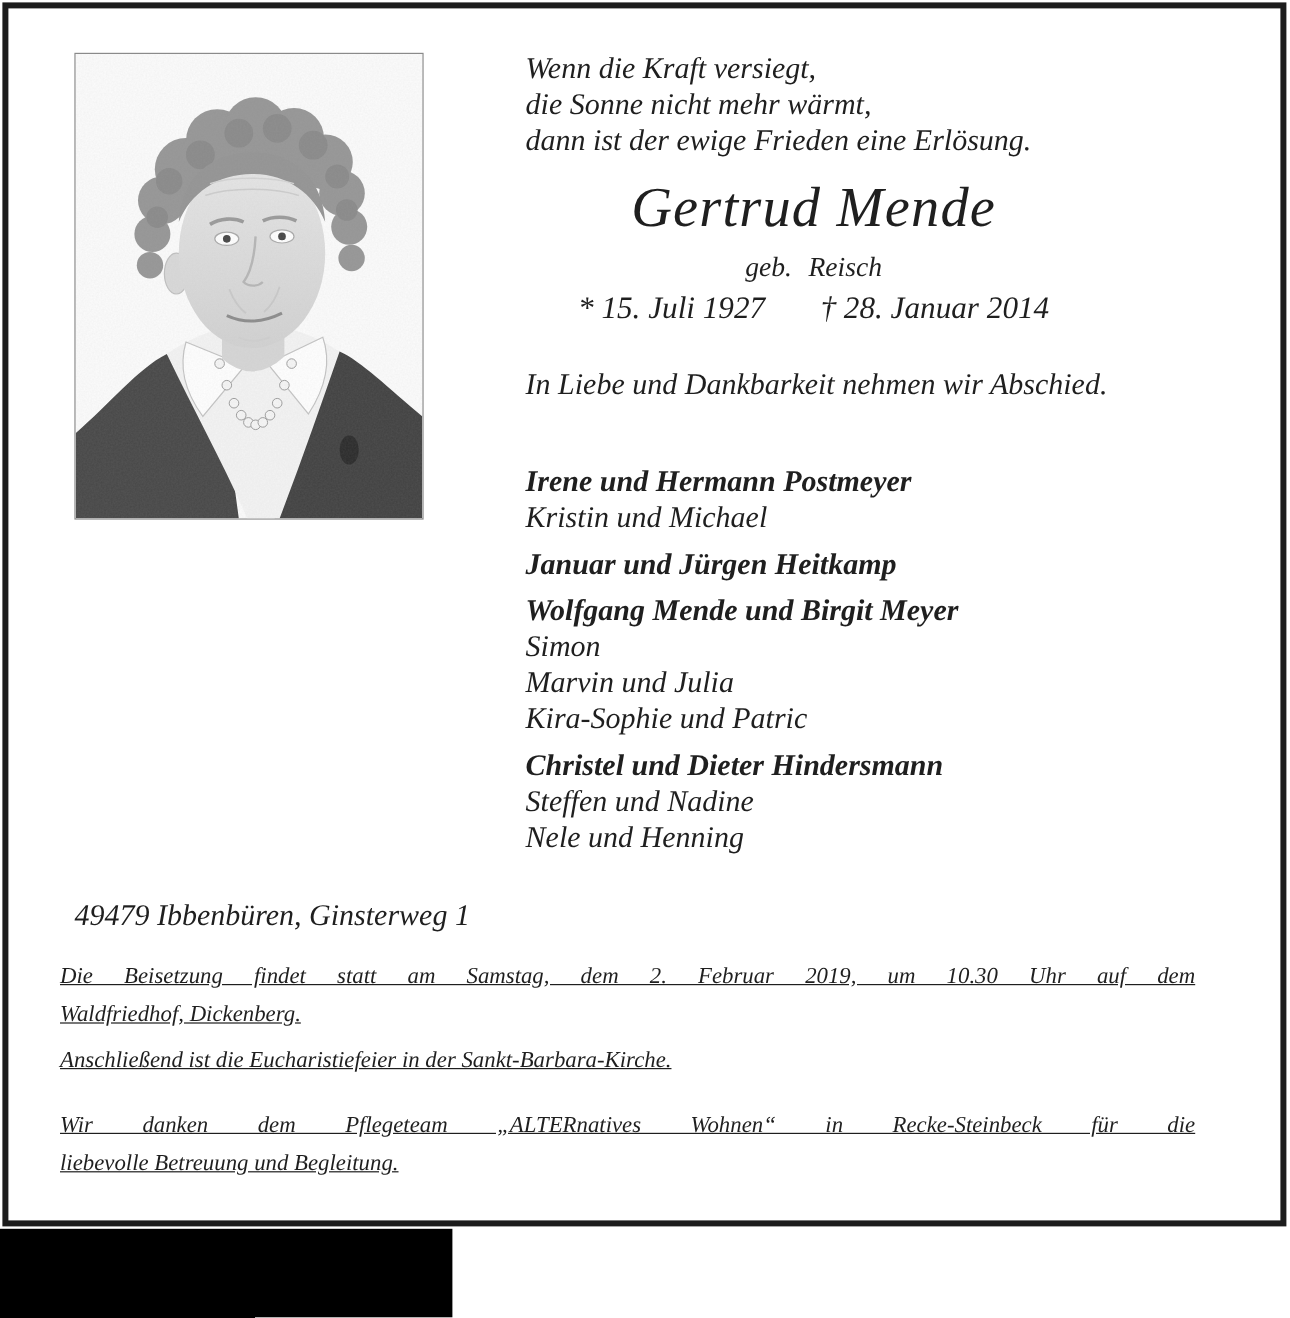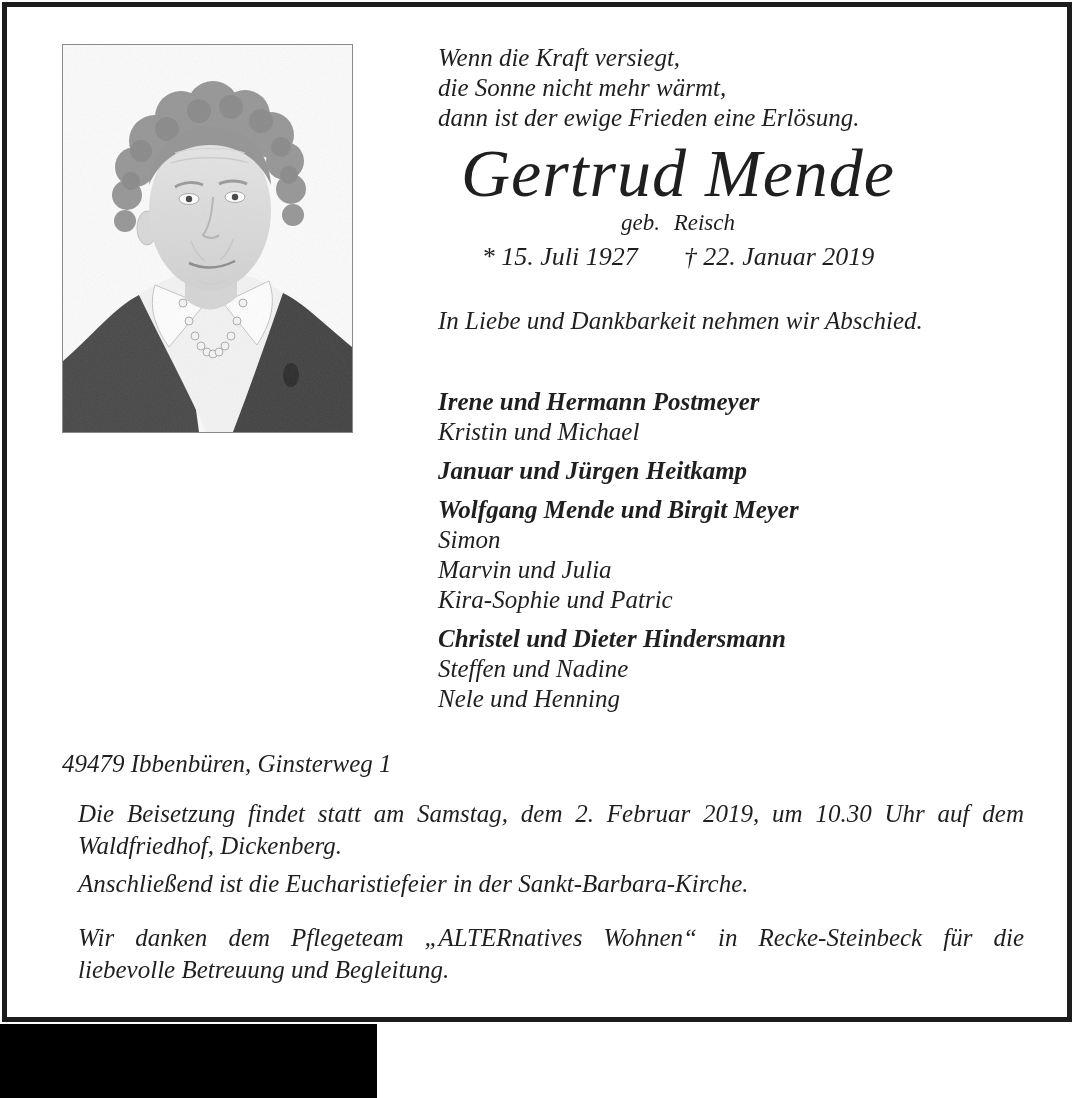--- a/index.html
+++ b/index.html
@@ -27,21 +27,21 @@
   }
   .poem {
     position: absolute; left: 438px; top: 43px;
     font-size: 25px; line-height: 30px;
   }
   .name-block {
     position: absolute; left: 438px; top: 138px;
     width: 480px; text-align: center;
   }
   .deceased-name {
-    font-size: 68px; line-height: 70px;
+    font-size: 47px; line-height: 70px;
     font-weight: normal; letter-spacing: 1px;
     white-space: nowrap;
   }
   .birth-name {
     font-size: 23px; line-height: 30px; word-spacing: 8px;
   }
   .dates-line {
     font-size: 26px; line-height: 31px; margin-top: 3px;
     white-space: nowrap;
   }
@@ -55,22 +55,22 @@
     font-size: 25px; line-height: 30px; margin-top: 27px;
   }
   .family .group { margin-top: 9px; }
   .family .group:first-child { margin-top: 0; }
   .family .head { font-weight: bold; }
   .address {
     position: absolute; left: 62px; top: 748px;
     font-size: 25px; line-height: 31px;
   }
   .para {
-    position: absolute; left: 78px; width: 946px;
-    font-size: 25px; line-height: 32px;
+    position: absolute; left: 50px; width: 946px;
+    font-size: 19px; line-height: 32px; text-decoration: underline;
   }
   .para-1 { top: 798px; }
   .para-2 { top: 868px; }
   .para-3 { top: 922px; }
   .jline { text-align: justify; text-align-last: justify; }
   .redaction {
     position: absolute; left: 0; top: 1024px;
     width: 377px; height: 74px;
     background: #000000;
   }
@@ -165,21 +165,21 @@
 
 <div class="poem">
   <div>Wenn die Kraft versiegt,</div>
   <div>die Sonne nicht mehr wärmt,</div>
   <div>dann ist der ewige Frieden eine Erlösung.</div>
 </div>
 
 <div class="name-block">
   <div class="deceased-name">Gertrud Mende</div>
   <div class="birth-name">geb. Reisch</div>
-  <div class="dates-line"><span class="birth">* 15. Juli 1927</span><span class="death">† 22. Januar 2019</span></div>
+  <div class="dates-line"><span class="birth">* 15. Juli 1927</span><span class="death">† 28. Januar 2014</span></div>
 </div>
 
 <div class="farewell">In Liebe und Dankbarkeit nehmen wir Abschied.</div>
 
 <div class="family">
   <div class="group">
     <div class="head">Irene und Hermann Postmeyer</div>
     <div>Kristin und Michael</div>
   </div>
   <div class="group">

